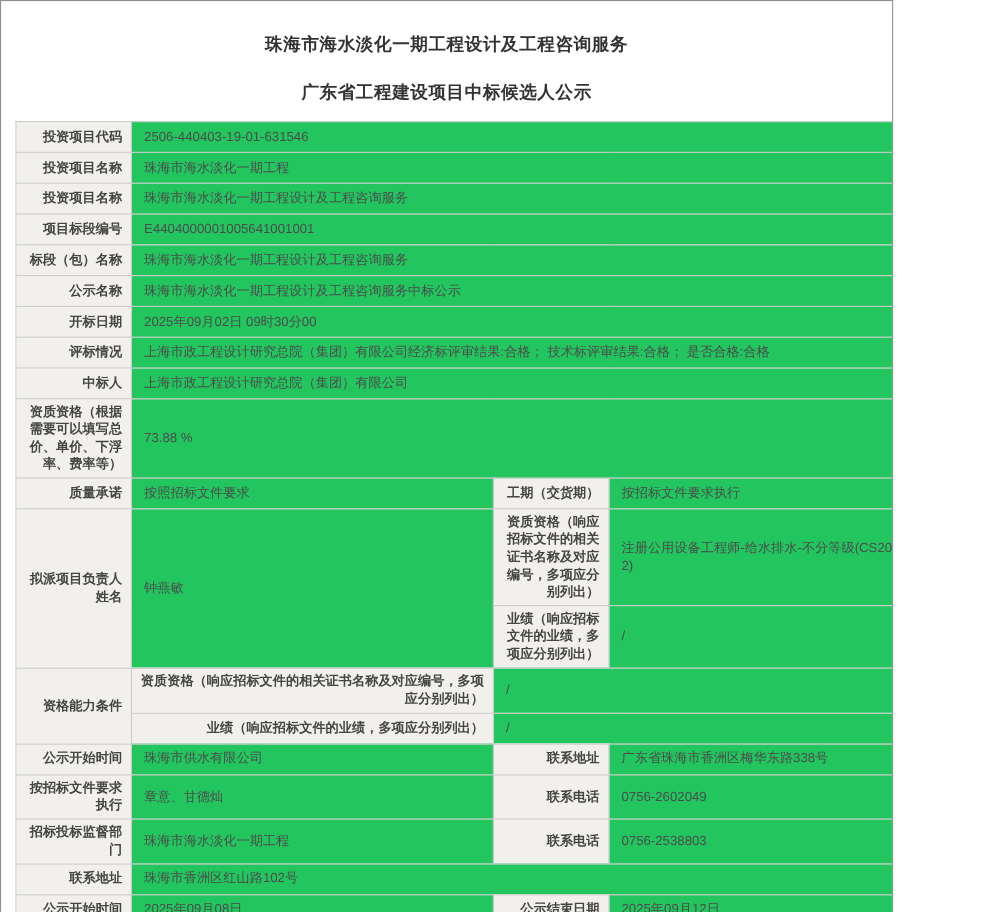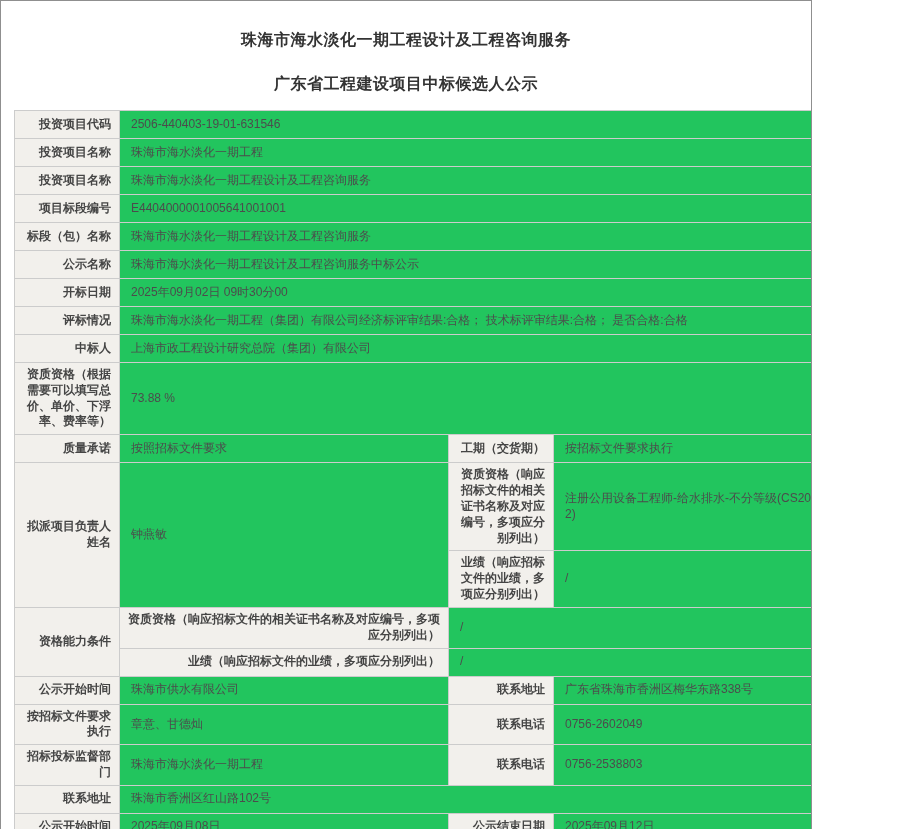--- a/index.html
+++ b/index.html
@@ -102,21 +102,21 @@
       <tr>
         <th>公示名称</th>
         <td colspan="3">珠海市海水淡化一期工程设计及工程咨询服务中标公示</td>
       </tr>
       <tr>
         <th>开标日期</th>
         <td colspan="3">2025年09月02日 09时30分00</td>
       </tr>
       <tr>
         <th>评标情况</th>
-        <td colspan="3">珠海市海水淡化一期工程（集团）有限公司经济标评审结果:合格； 技术标评审结果:合格； 是否合格:合格</td>
+        <td colspan="3">上海市政工程设计研究总院（集团）有限公司经济标评审结果:合格； 技术标评审结果:合格； 是否合格:合格</td>
       </tr>
       <tr>
         <th>中标人</th>
         <td colspan="3">上海市政工程设计研究总院（集团）有限公司</td>
       </tr>
       <tr>
         <th>资质资格（根据需要可以填写总价、单价、下浮率、费率等）</th>
         <td colspan="3">73.88 %</td>
       </tr>
       <tr>

